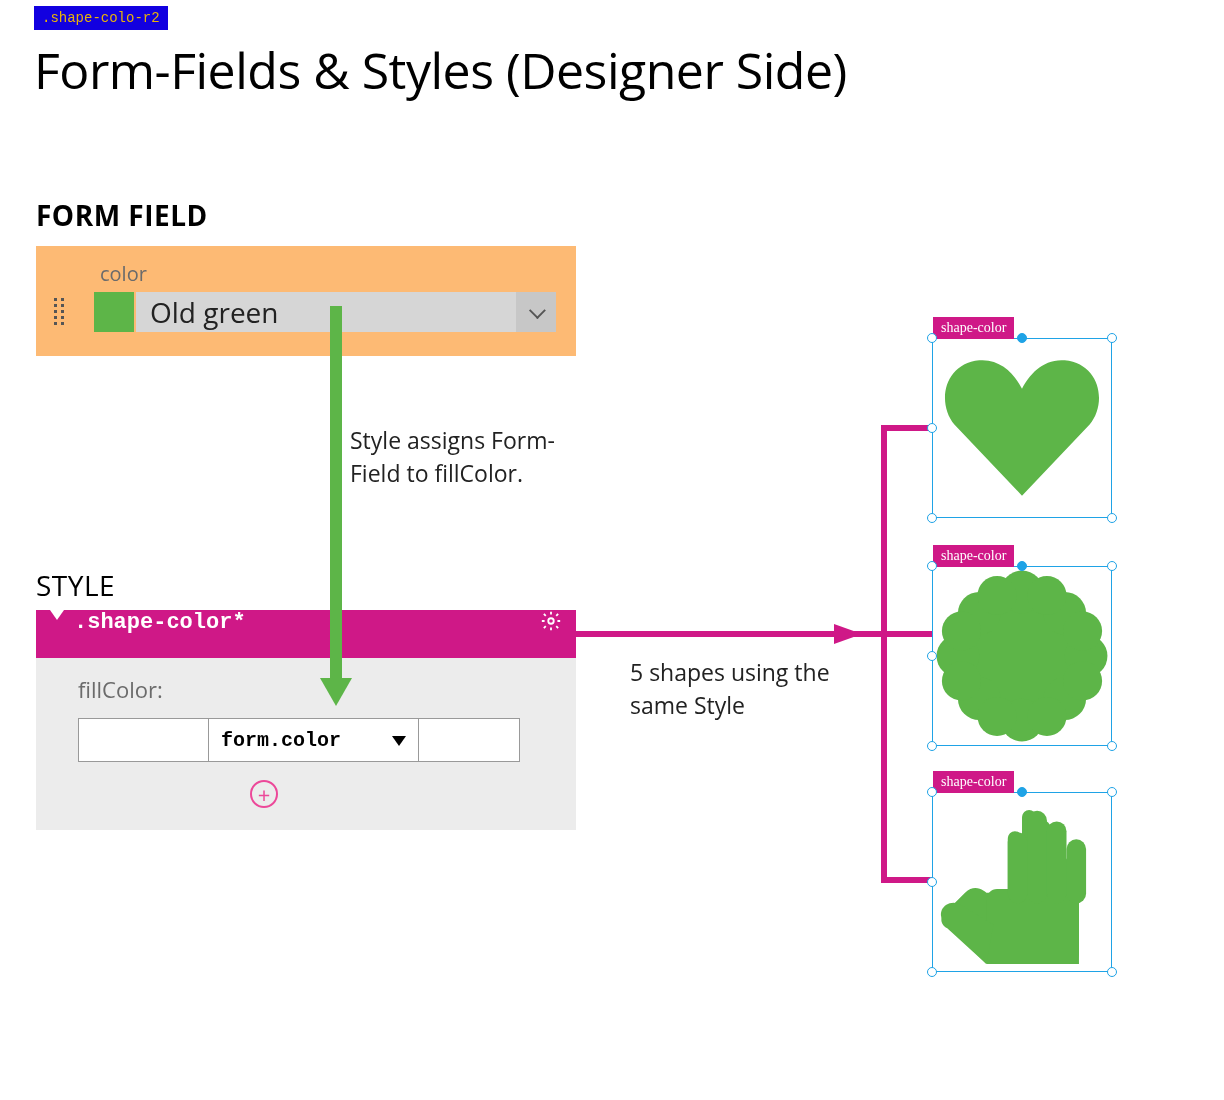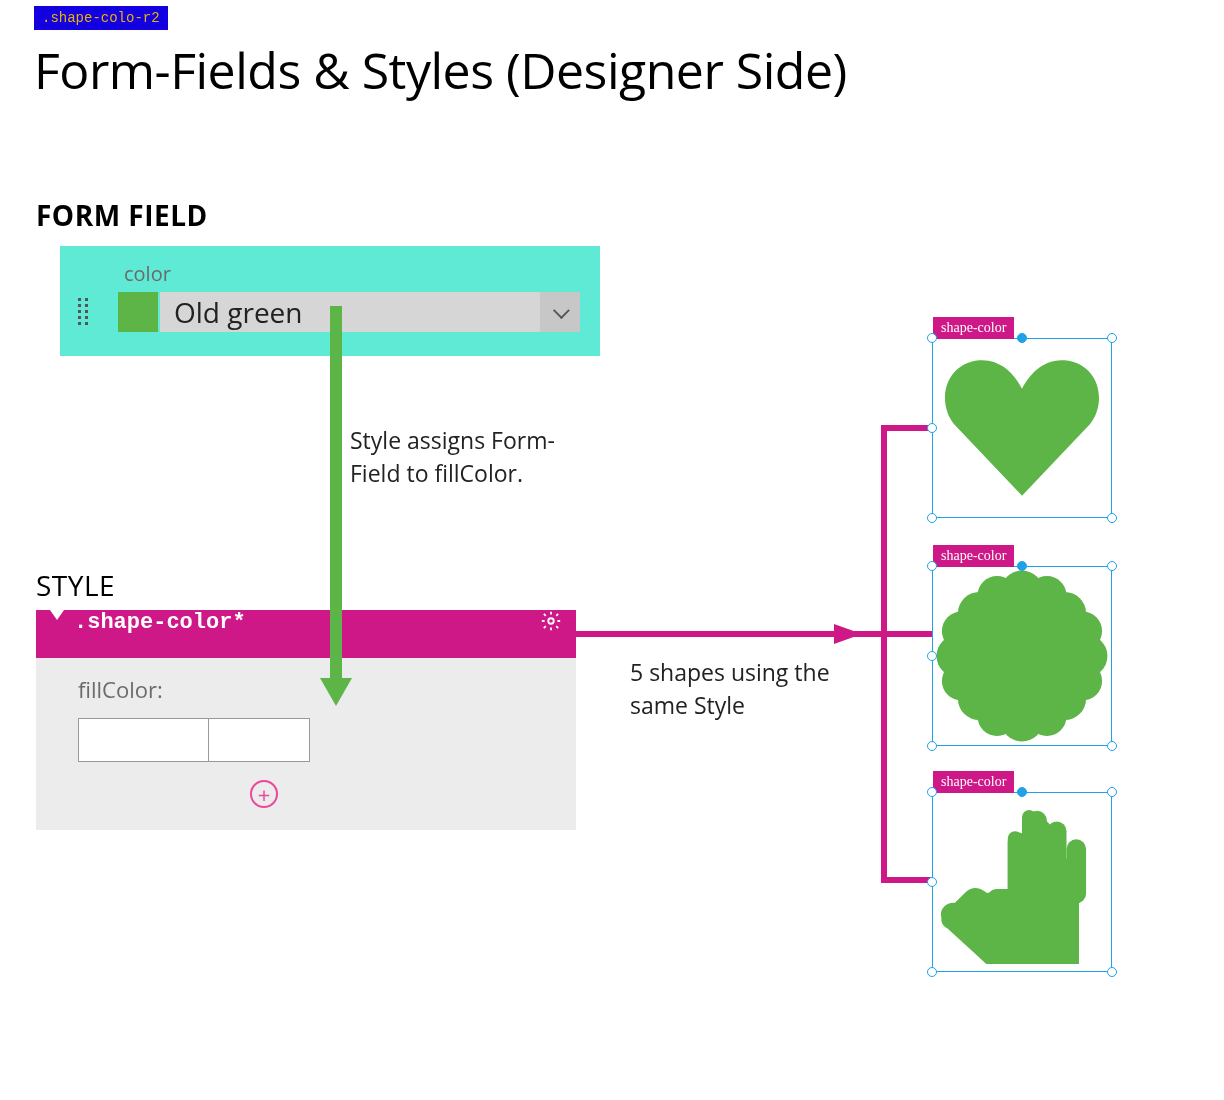--- a/index.html
+++ b/index.html
@@ -39,22 +39,21 @@
     letter-spacing: 0.5px;
   }
   #lbl-formfield { top: 196px; left: 36px; font-weight: bold; }
   #lbl-style     { top: 566px; left: 36px; }
 
   
   .ff-panel {
     position: absolute;
     top: 246px; left: 36px;
     width: 540px; height: 110px;
-    background: #5eead4;
-    margin-left: 24px;
+    background: #fdba74;
   }
   .ff-label {
     position: absolute;
     top: 14px; left: 64px;
     color: #6b6b6b;
     font-size: 20px;
   }
   .ff-drag {
     position: absolute;
     top: 52px; left: 18px;
@@ -268,20 +267,24 @@
       <span class="gear">
         <svg width="22" height="22" viewBox="0 0 24 24" fill="none" stroke="#fff" stroke-width="2">
           <circle cx="12" cy="12" r="3"></circle>
           <path d="M12 2v3M12 19v3M4.2 4.2l2.1 2.1M17.7 17.7l2.1 2.1M2 12h3M19 12h3M4.2 19.8l2.1-2.1M17.7 6.3l2.1-2.1"></path>
         </svg>
       </span>
     </div>
     <div class="style-prop-label">fillColor:</div>
     <div class="style-inputs">
       <div class="seg a"></div>
+      <div class="seg b">
+        <span>form.color</span>
+        <span class="dd"></span>
+      </div>
       <div class="seg c"></div>
     </div>
     <div class="add-btn">+</div>
   </div>
 
   <div id="narr2" class="narr">5 shapes using the same Style</div>
 
   <svg class="arrow-green">
     <line x1="20" y1="0" x2="20" y2="380" stroke="#5db548" stroke-width="12"></line>
     <polygon points="20,400 4,372 36,372" fill="#5db548"></polygon>

